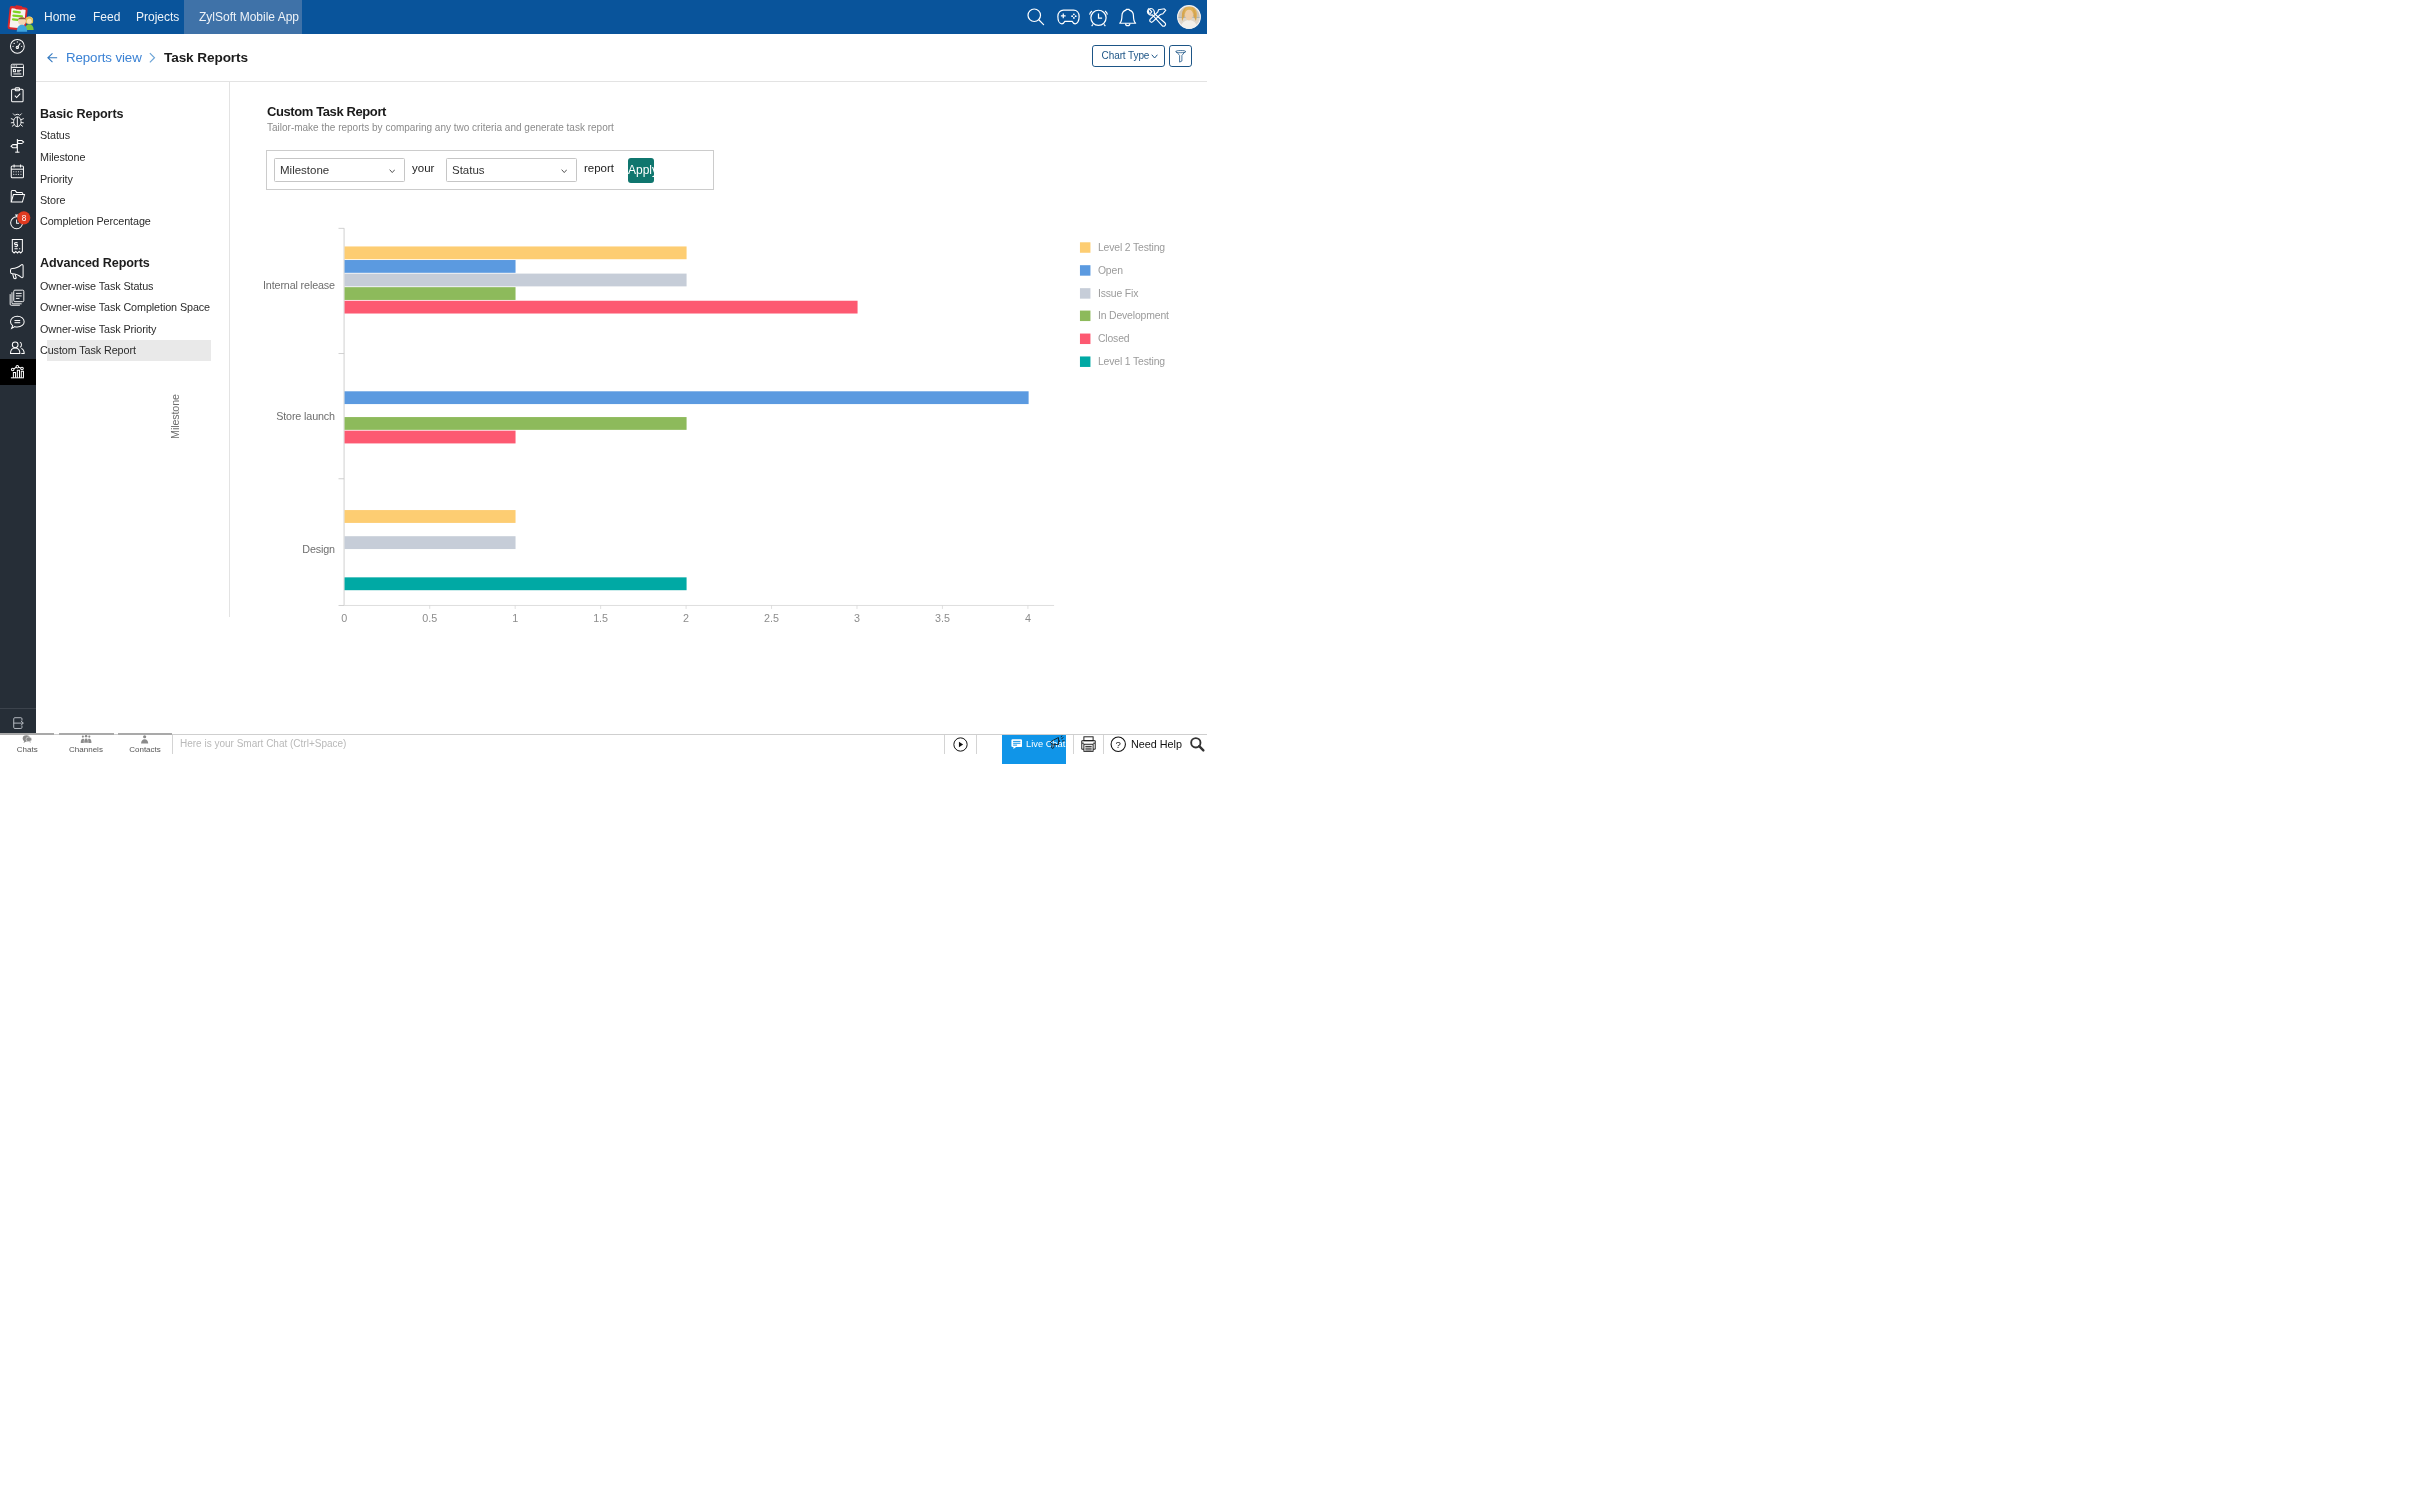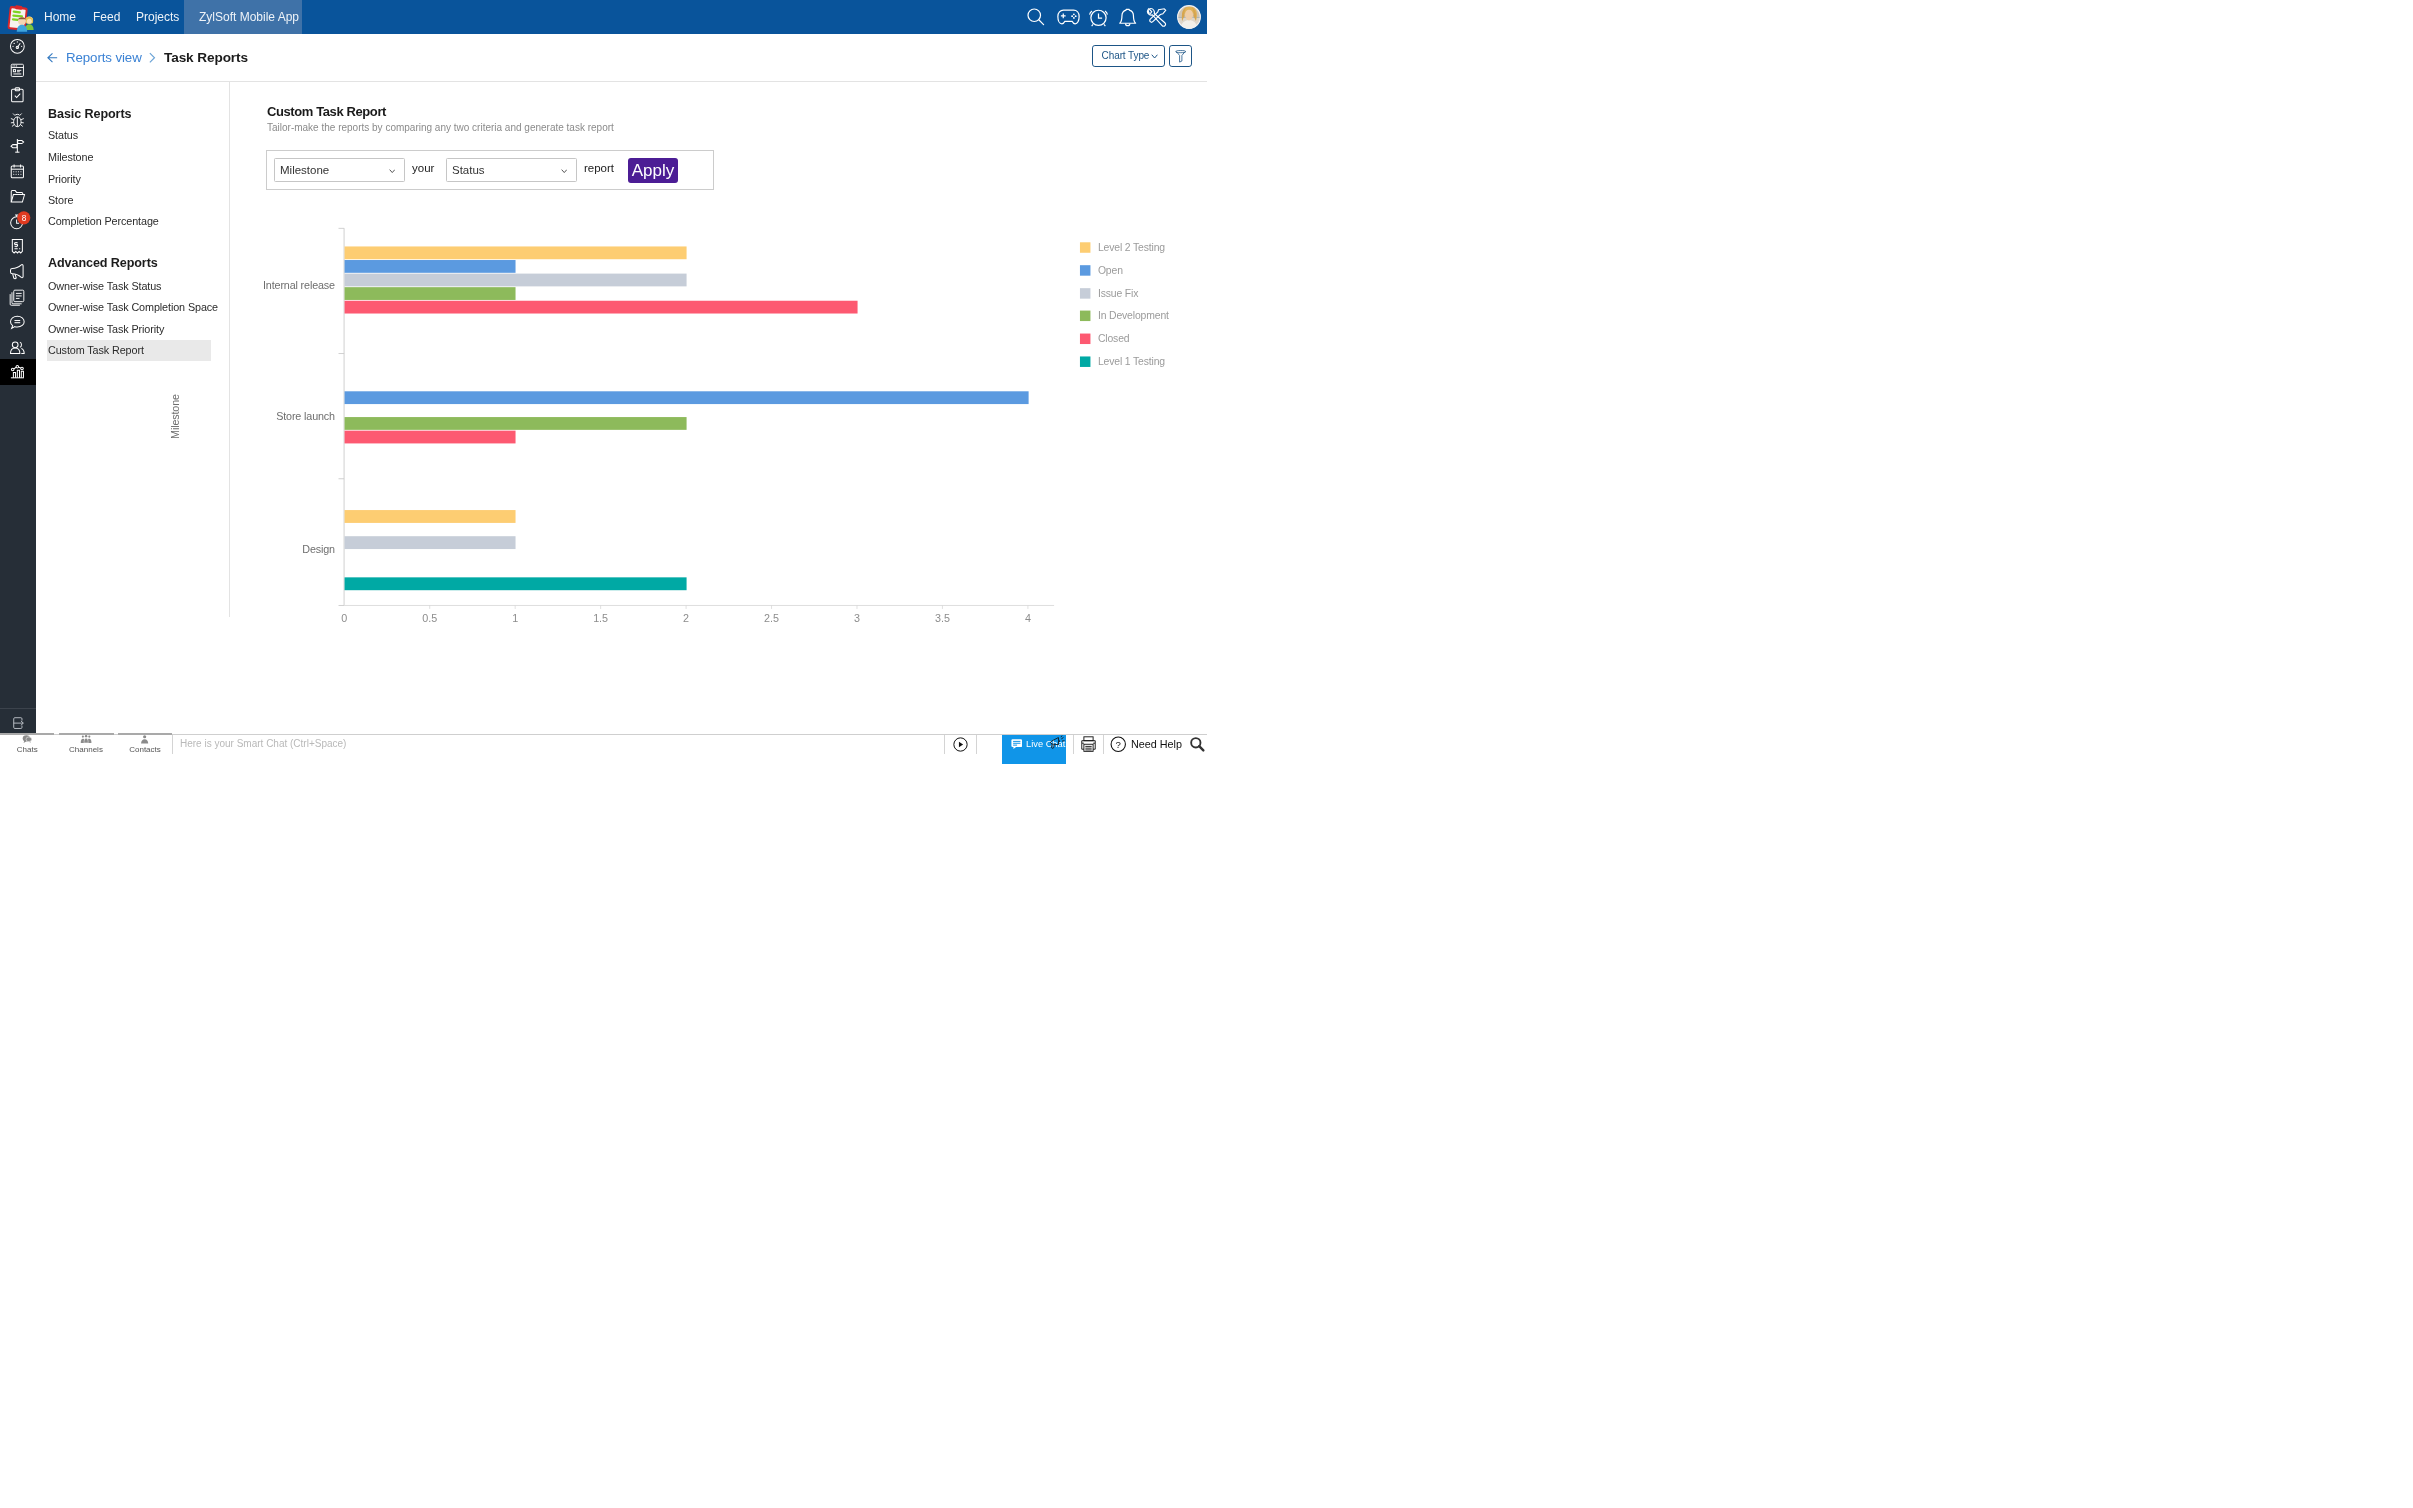--- a/index.html
+++ b/index.html
@@ -13,33 +13,33 @@
   #navactive { position:absolute; left:184px; top:0; width:118px; height:34px; background:#3f72a8; }
   
   #sidebar { position:absolute; left:0; top:34px; width:36px; height:700px; background:#262e37; }
   #sideactive { position:absolute; left:0; top:359px; width:36px; height:25.5px; background:#000; }
   .sicon { position:absolute; left:8.3px; width:18.7px; height:18.7px; }
   
   #crumb { position:absolute; left:36px; top:34px; width:1171px; height:47px; background:#fff; }
   #hdiv { position:absolute; left:36px; top:81px; width:1171px; height:0.7px; background:#e3e3e3; }
   #vdiv { position:absolute; left:229px; top:81px; width:0.7px; height:536px; background:#e3e3e3; }
   
-  .lp { position:absolute; left:48px; color:#2b2b2b; font-size:10.8px; letter-spacing:-0.1px; }
+  .lp { position:absolute; left:40px; color:#2b2b2b; font-size:10.8px; letter-spacing:-0.1px; }
   .lph { font-weight:bold; font-size:12.6px; color:#1c1c1c; }
   #lphl { position:absolute; left:47px; top:340px; width:164px; height:21px; background:#e9e9e9; }
   
   #ctitle { position:absolute; left:267px; top:104px; font-size:13px; font-weight:bold; color:#1a1a1a; letter-spacing:-0.4px; }
   #csub { position:absolute; left:267px; top:122px; font-size:10px; color:#8b8b8b; }
   #formbox { position:absolute; left:266px; top:150px; width:448px; height:40px; border:0.7px solid #ccc; background:#fff; }
   .sel { position:absolute; top:158px; height:24px; width:131px; border:0.7px solid #c6c6c6; background:#fff;
          font-size:11.5px; color:#333; line-height:22.6px; padding-left:5px; border-radius:1.4px; }
   .selcar { position:absolute; right:8.6px; top:8.6px; width:6.5px; height:6.5px; }
   .flabel { position:absolute; top:162px; font-size:11.5px; color:#222; }
-  #applybtn { position:absolute; left:628px; top:158px; width:50px; height:25px; background:#4c1d95; border-radius:2.9px;
-              color:#fff; font-size:17px; text-align:center; line-height:25px; }
+  #applybtn { position:absolute; left:628px; top:158px; width:26px; height:25px; background:#0f766e; border-radius:2.9px;
+              color:#fff; font-size:12px; text-align:center; line-height:25px; }
   
   #chartbtn { position:absolute; left:1092px; top:45px; width:73px; height:22px; border:1.1px solid #1d5586;
               border-radius:2.9px; color:#1d5586; font-size:10px; text-align:left; line-height:20px; padding-left:8.6px; letter-spacing:-0.1px; }
   #filterbtn { position:absolute; left:1169px; top:45px; width:22.6px; height:22px; border:1.1px solid #1d5586; border-radius:2.9px; }
   
   #bottombar { position:absolute; left:0; top:734px; width:1207px; height:20px; background:#fff; border-top:0.7px solid #cfcfcf; }
   .btab { position:absolute; top:734px; height:20px; color:#555; font-size:8px; text-align:center; }
   .btabline { position:absolute; top:733px; height:1.8px; background:#a9a9a9; }
   .bvline { position:absolute; top:735px; height:19.4px; width:0.7px; background:#d4d4d4; }
   #livechat { position:absolute; left:1002px; top:735px; width:64px; height:29px; background:#1095e8; color:#fff;

